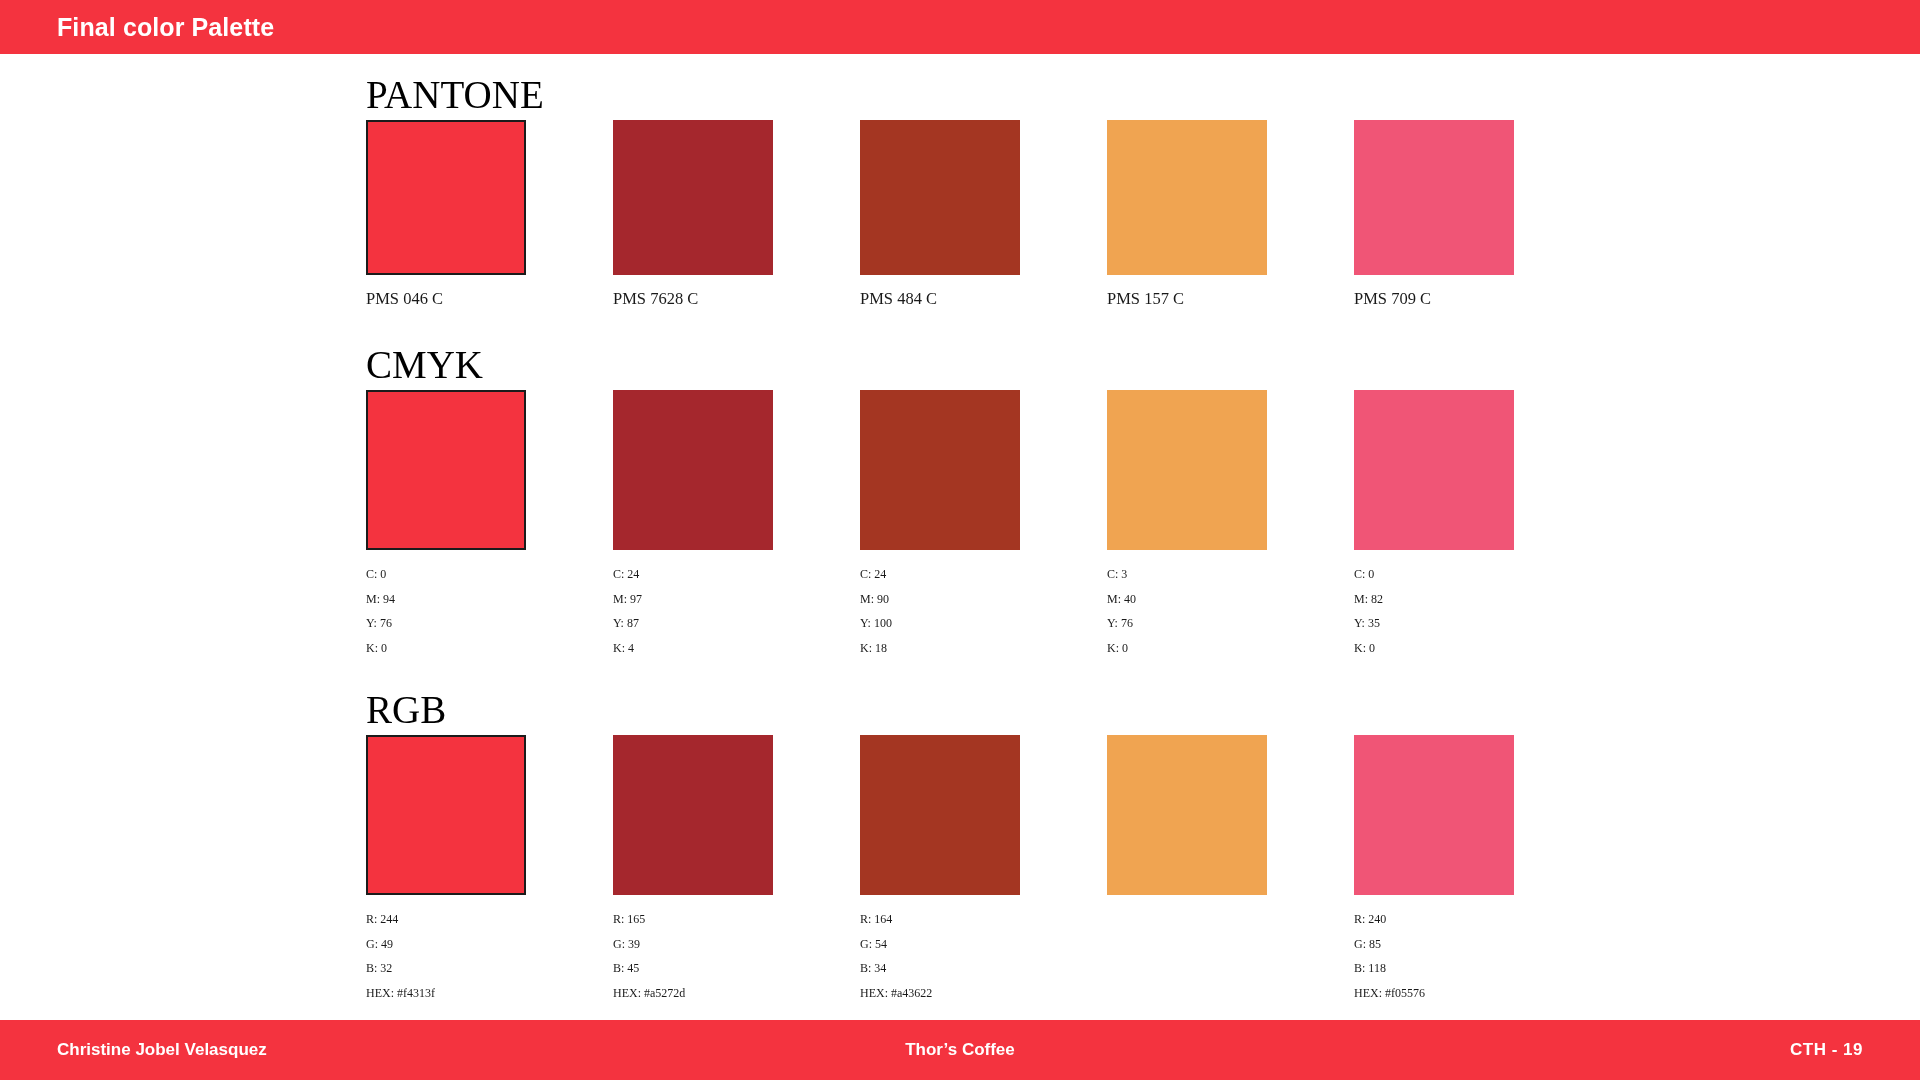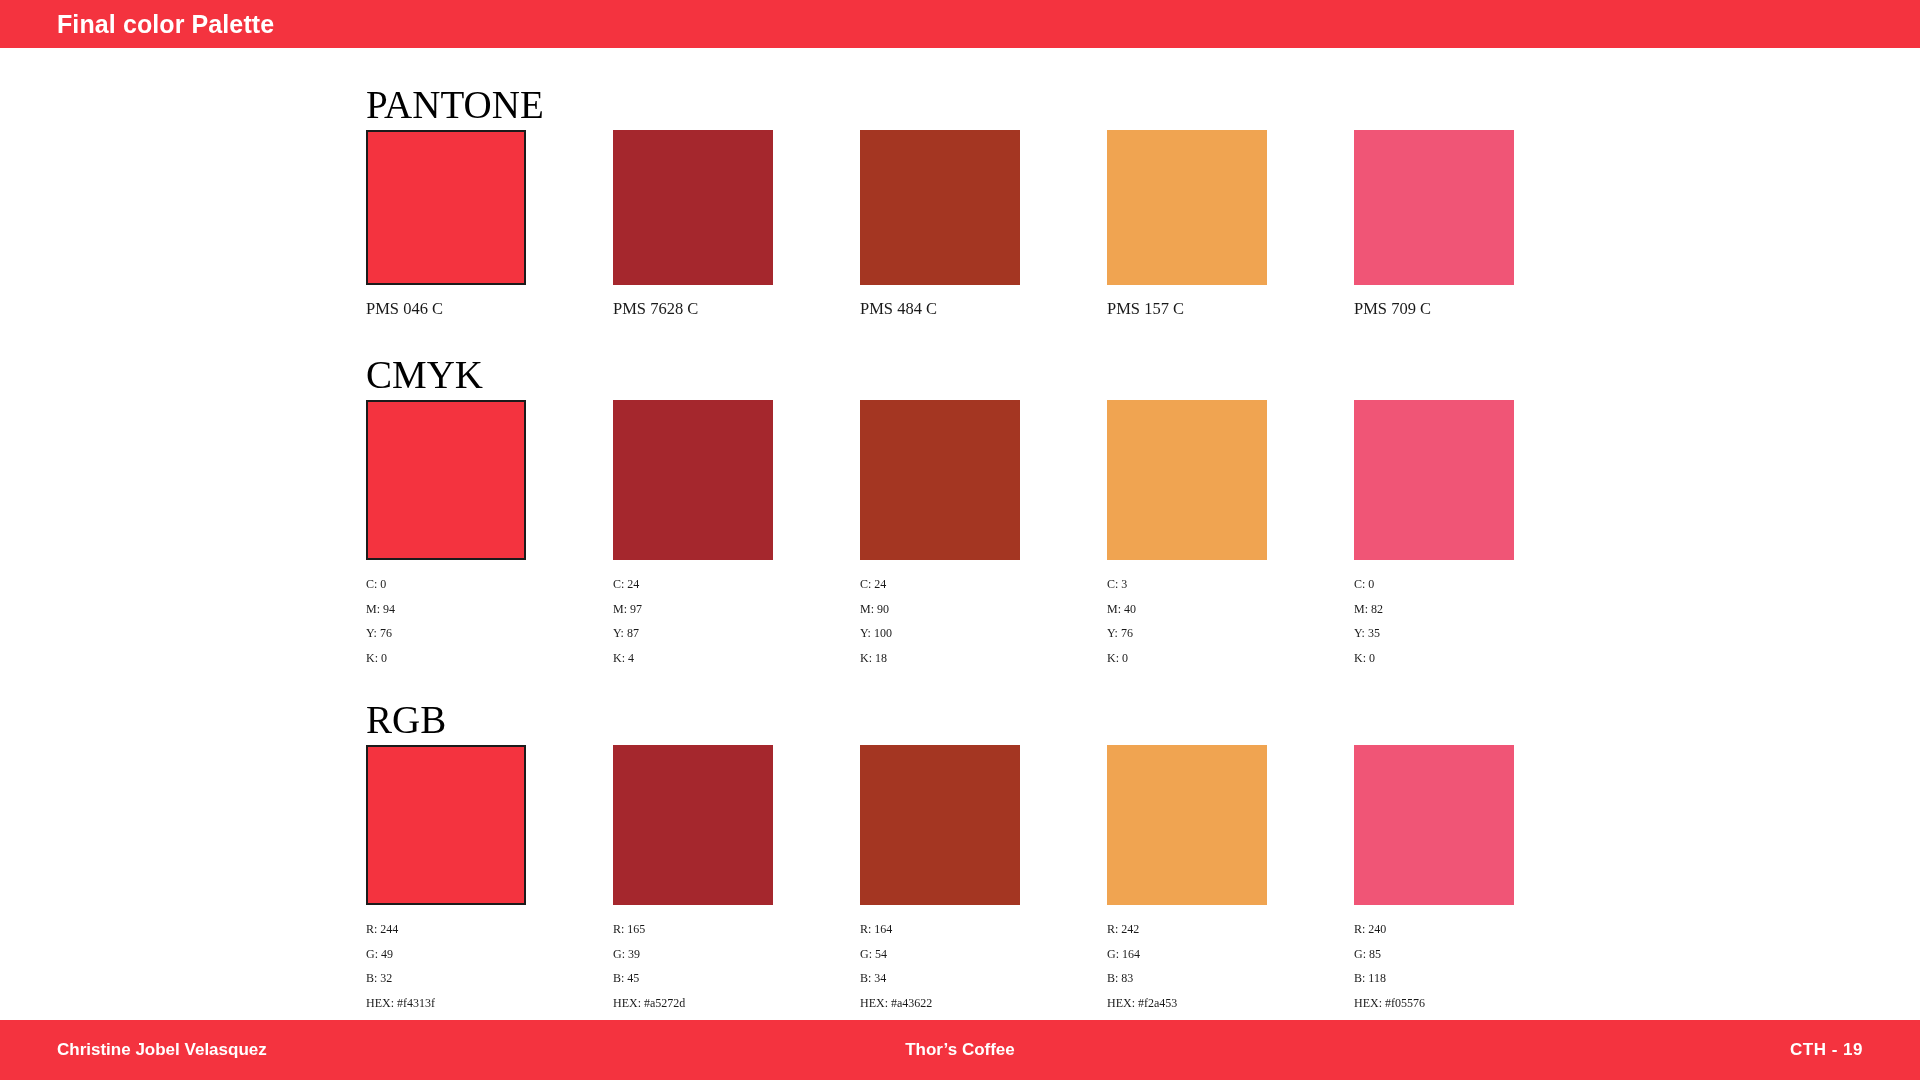--- a/index.html
+++ b/index.html
@@ -12,38 +12,38 @@
   .slide {
     position:relative;
     width:1920px; height:1080px;
     background:#ffffff;
   }
 
   
   .header-bar {
     position:absolute;
     left:0; top:0;
-    width:1920px; height:48px;
+    width:1920px; height:54px;
     background:#f4333f;
     display:flex;
     align-items:center;
   }
   .header-title {
     margin-left:57px;
     color:#ffffff;
     font-family:"Liberation Sans", sans-serif;
     font-weight:bold;
     font-size:25px;
     letter-spacing:0.1px;
   }
 
   
   .content {
     position:absolute;
-    left:0; top:72px;
+    left:0; top:62px;
     width:1728px;
     height:958px;
   }
 
   .section {
     position:absolute;
     left:0;
     width:1920px;
   }
   .section-pantone { top:12px; }
@@ -271,26 +271,20 @@
           <div class="value-list">
             <div>R: 164</div>
             <div>G: 54</div>
             <div>B: 34</div>
             <div>HEX: #a43622</div>
           </div>
         </div>
 
         <div class="swatch-cell c3">
           <div class="swatch tall" style="background-color: rgb(240, 164, 81);"></div>
-          <div class="value-list">
-            <div>R: 242</div>
-            <div>G: 164</div>
-            <div>B: 83</div>
-            <div>HEX: #f2a453</div>
-          </div>
         </div>
 
         <div class="swatch-cell c4">
           <div class="swatch tall" style="background-color: rgb(240, 85, 118);"></div>
           <div class="value-list">
             <div>R: 240</div>
             <div>G: 85</div>
             <div>B: 118</div>
             <div>HEX: #f05576</div>
           </div>

